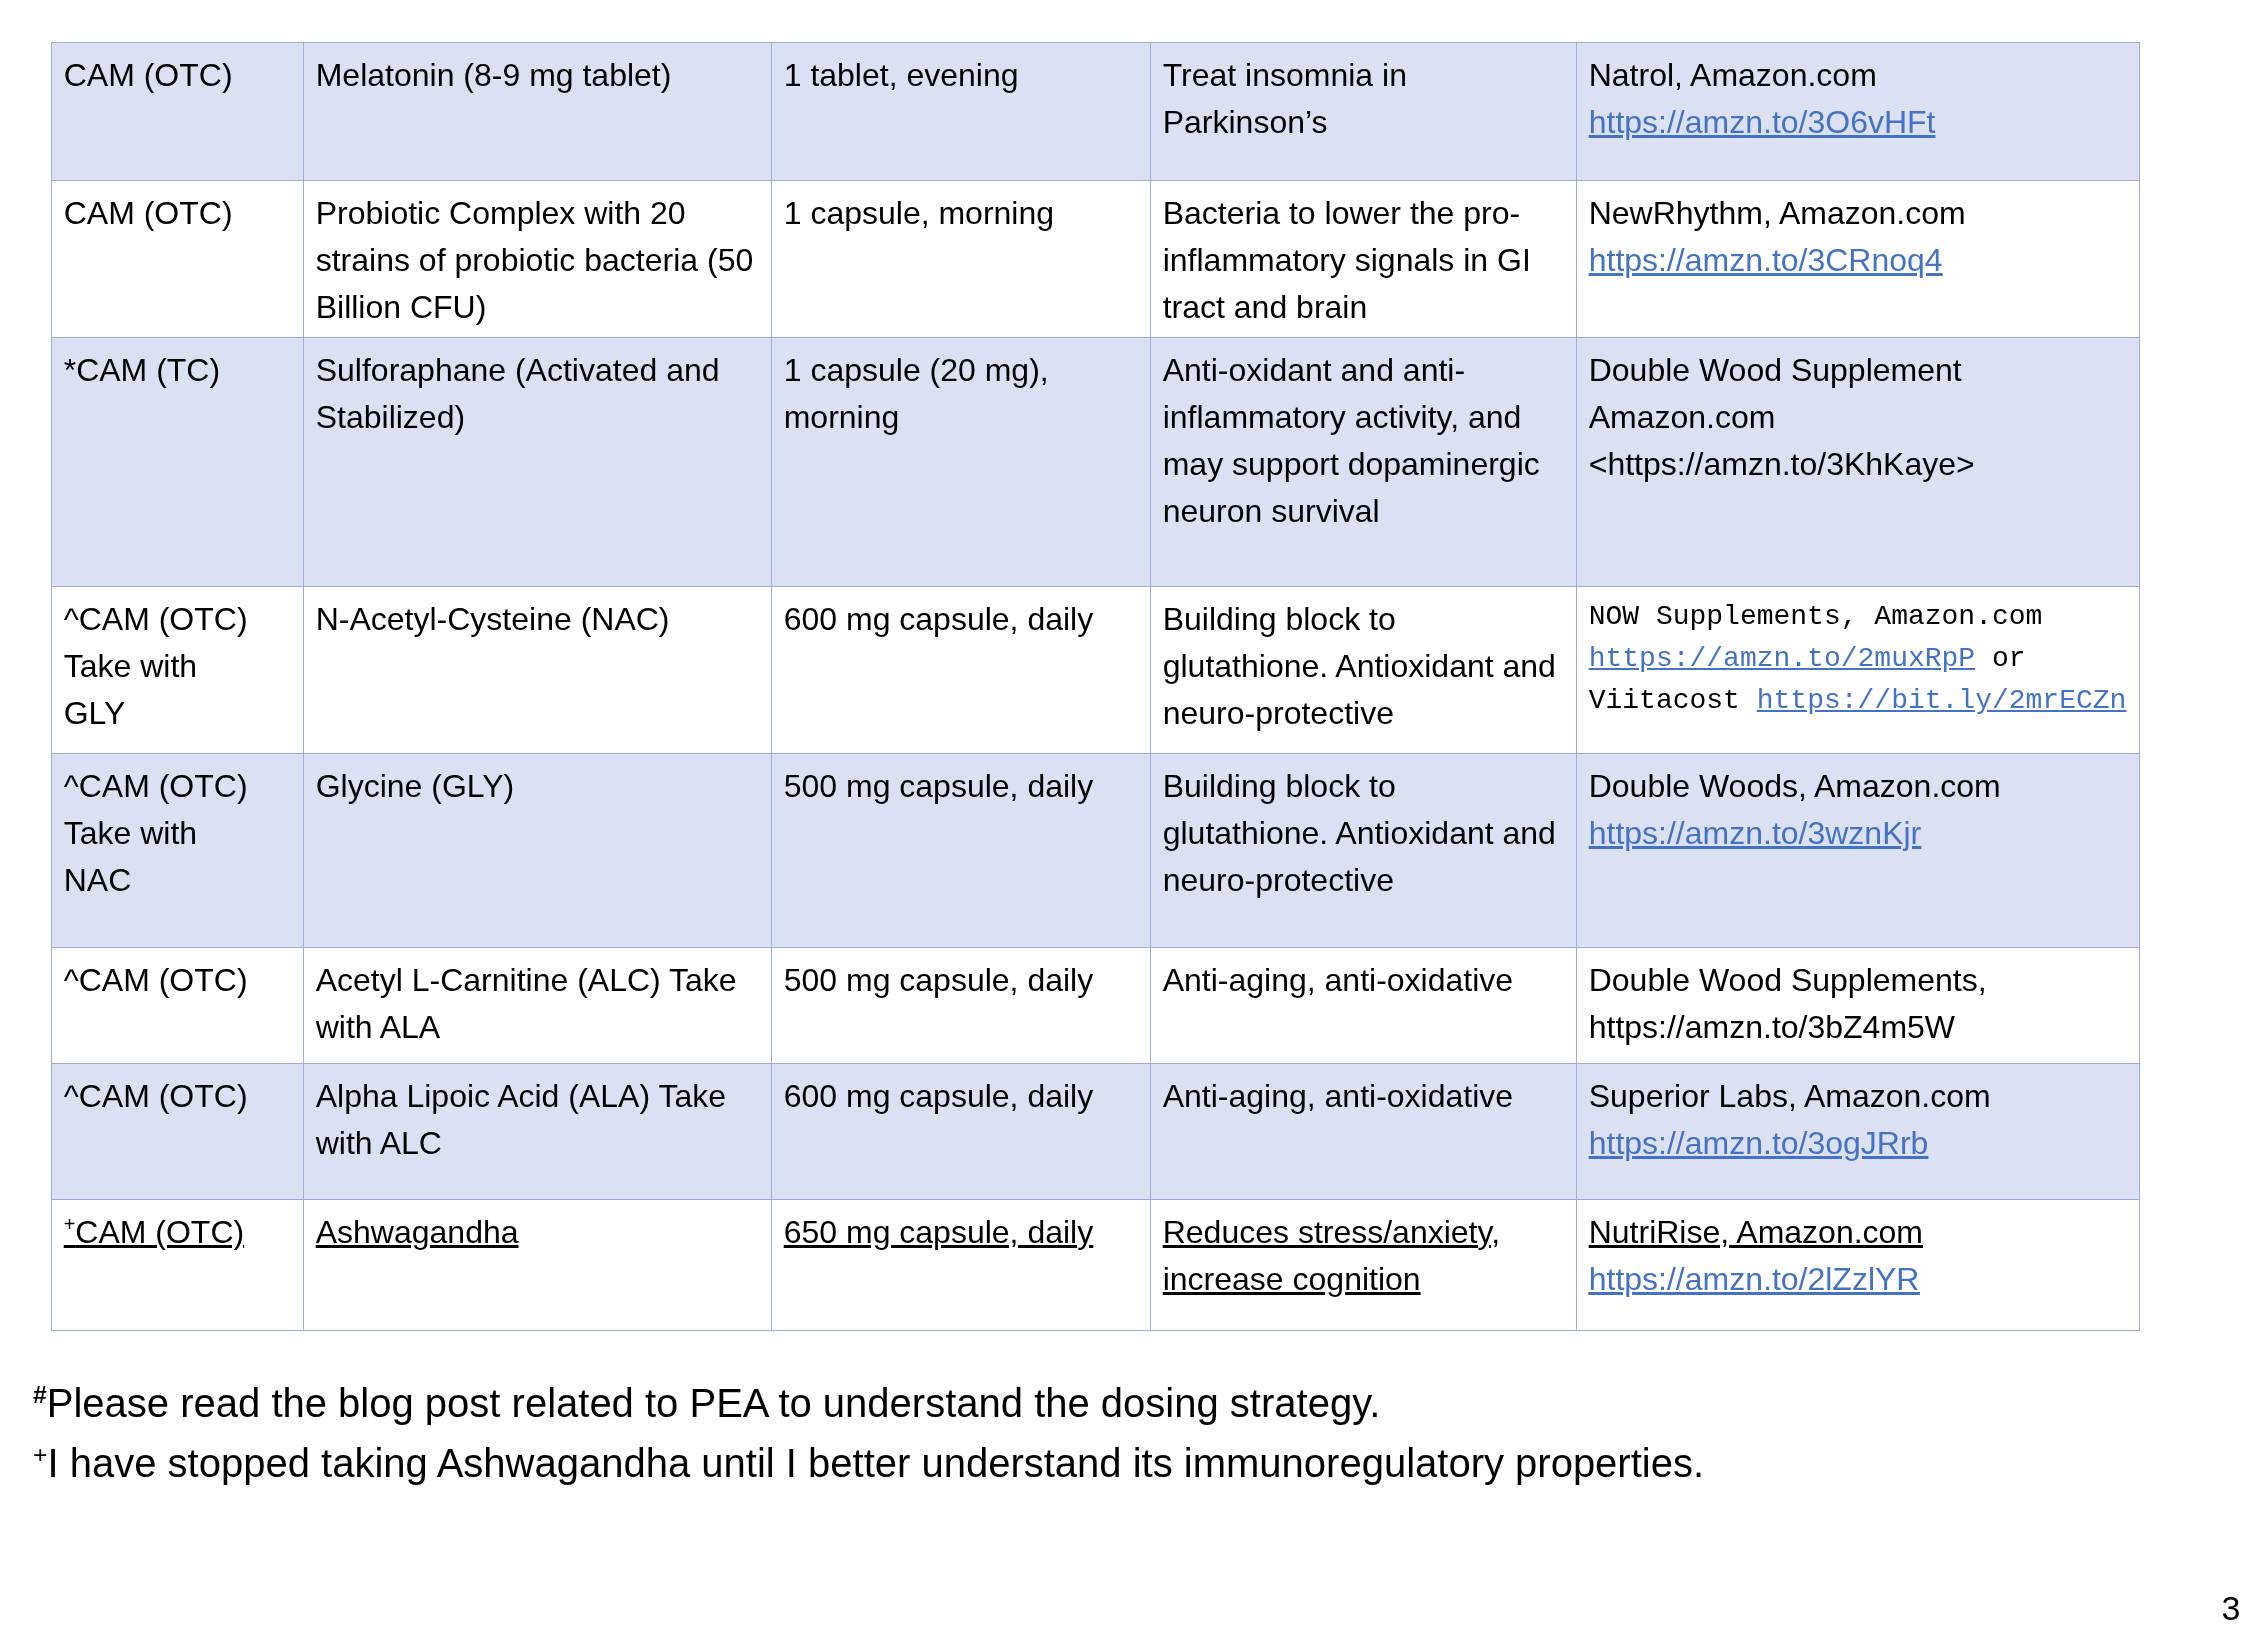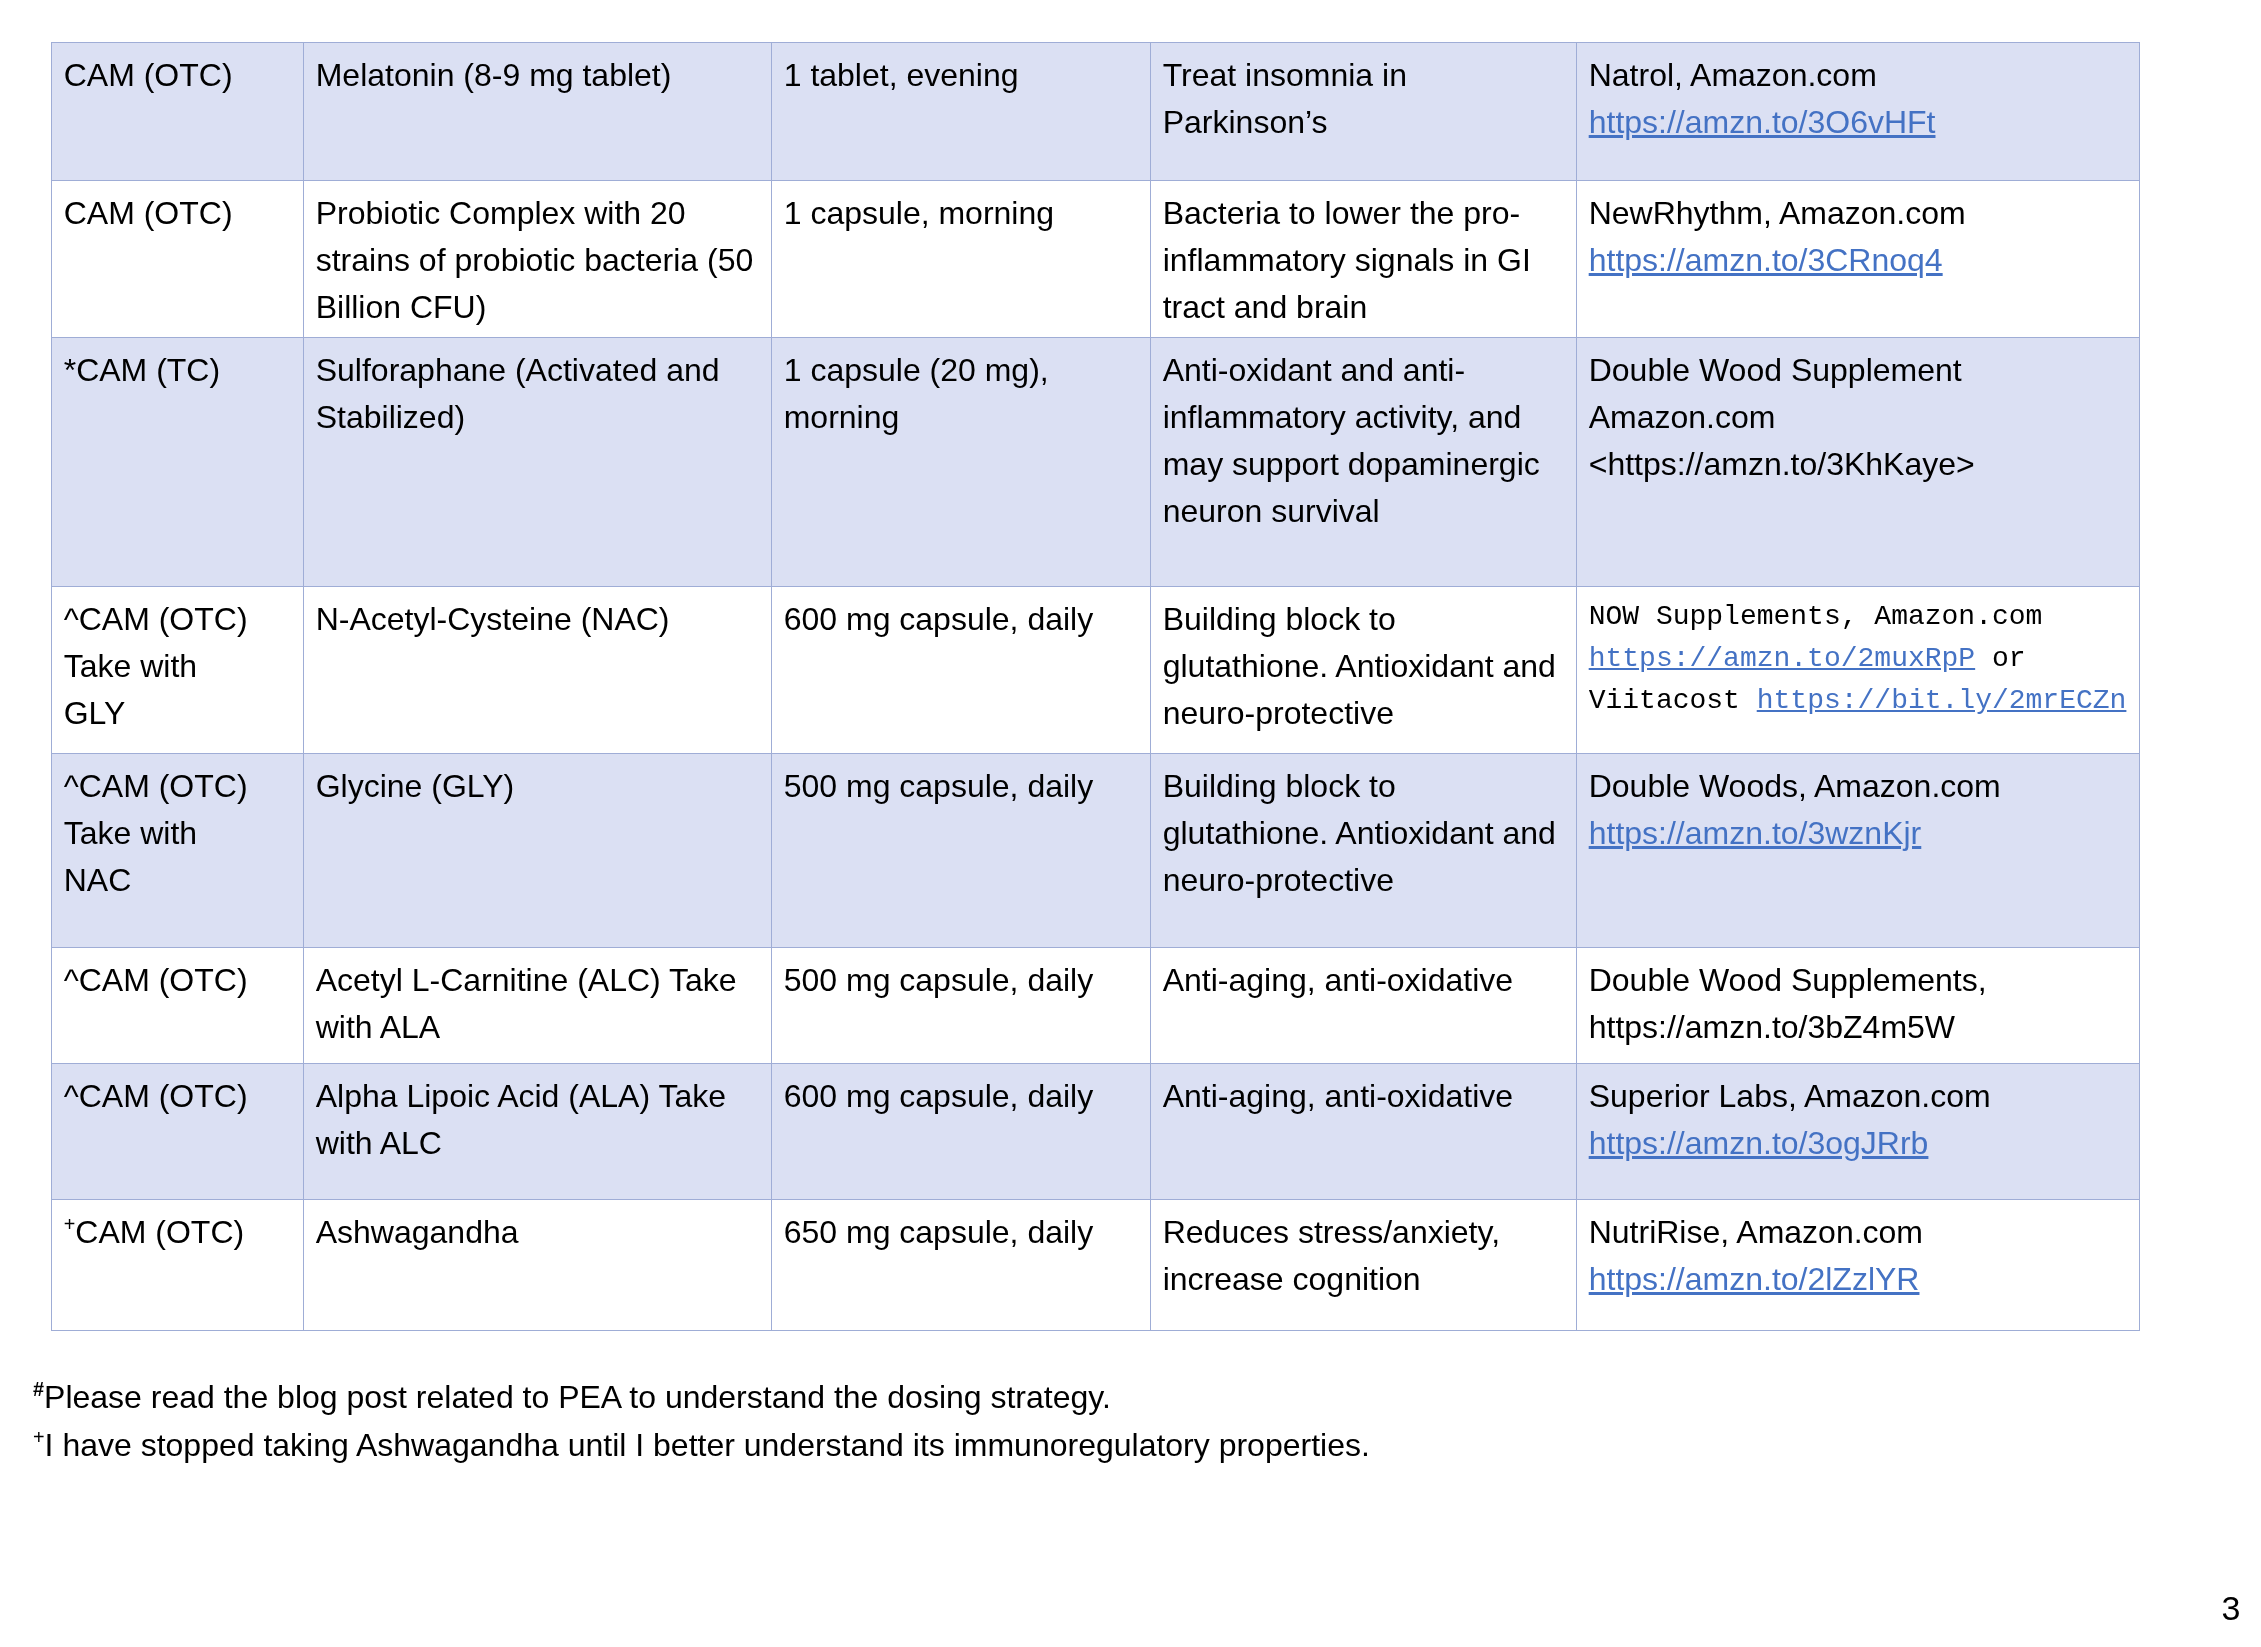--- a/index.html
+++ b/index.html
@@ -34,30 +34,30 @@
     word-wrap:break-word;
   }
   .doc-table tr:nth-child(odd) td{background:var(--shade);}
   .doc-table tr:nth-child(1){height:138px;}
   .doc-table tr:nth-child(2){height:152px;}
   .doc-table tr:nth-child(3){height:249px;padding-left:48px;}
   .doc-table tr:nth-child(4){height:167px;}
   .doc-table tr:nth-child(5){height:194px;}
   .doc-table tr:nth-child(6){height:116px;}
   .doc-table tr:nth-child(7){height:136px;}
-  .doc-table tr:nth-child(8){height:131px;}
+  .doc-table tr:nth-child(8){height:131px;text-decoration:underline;}
   .doc-table td.category-cell{white-space:pre-line;}
   .doc-table sup,.footnote sup{font-size:0.62em;line-height:0;}
   a.cell-link{color:var(--link);text-decoration:underline;cursor:pointer;}
   td.small-source{font-size:28px;line-height:1.5;font-family:Liberation Mono, monospace;}
   .footnotes{
     position:absolute;
     left:33px;top:1373px;
     width:2197px;
-    font-size:32px;
+    font-size:40px;
     line-height:1.5;
   }
   .footnote{white-space:nowrap;}
   .page-number{
     position:absolute;
     top:1589px;right:20.5px;
     font-size:34px;
   }
 </style>
 </head>

